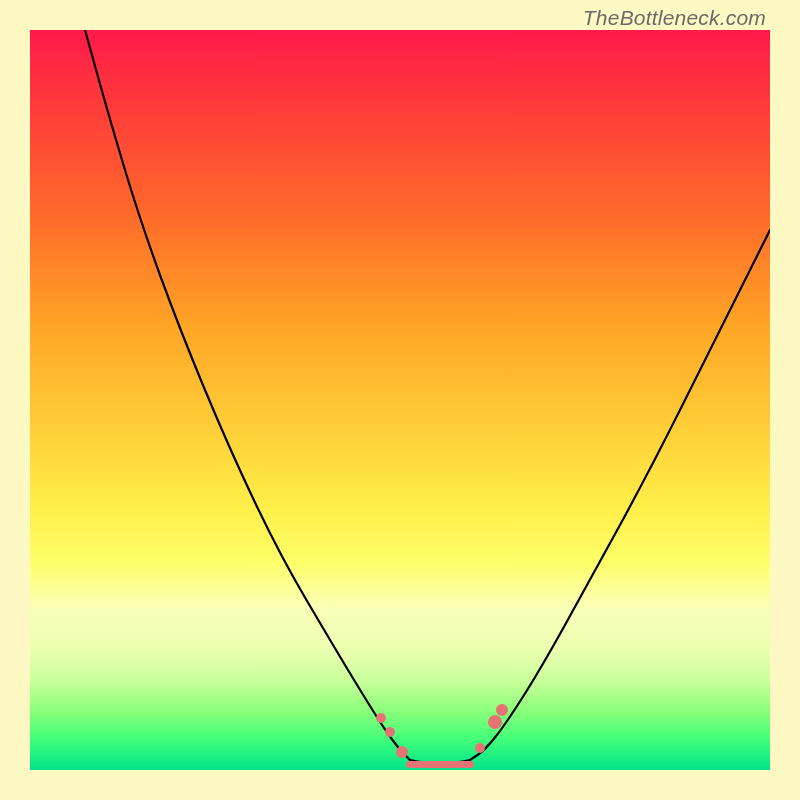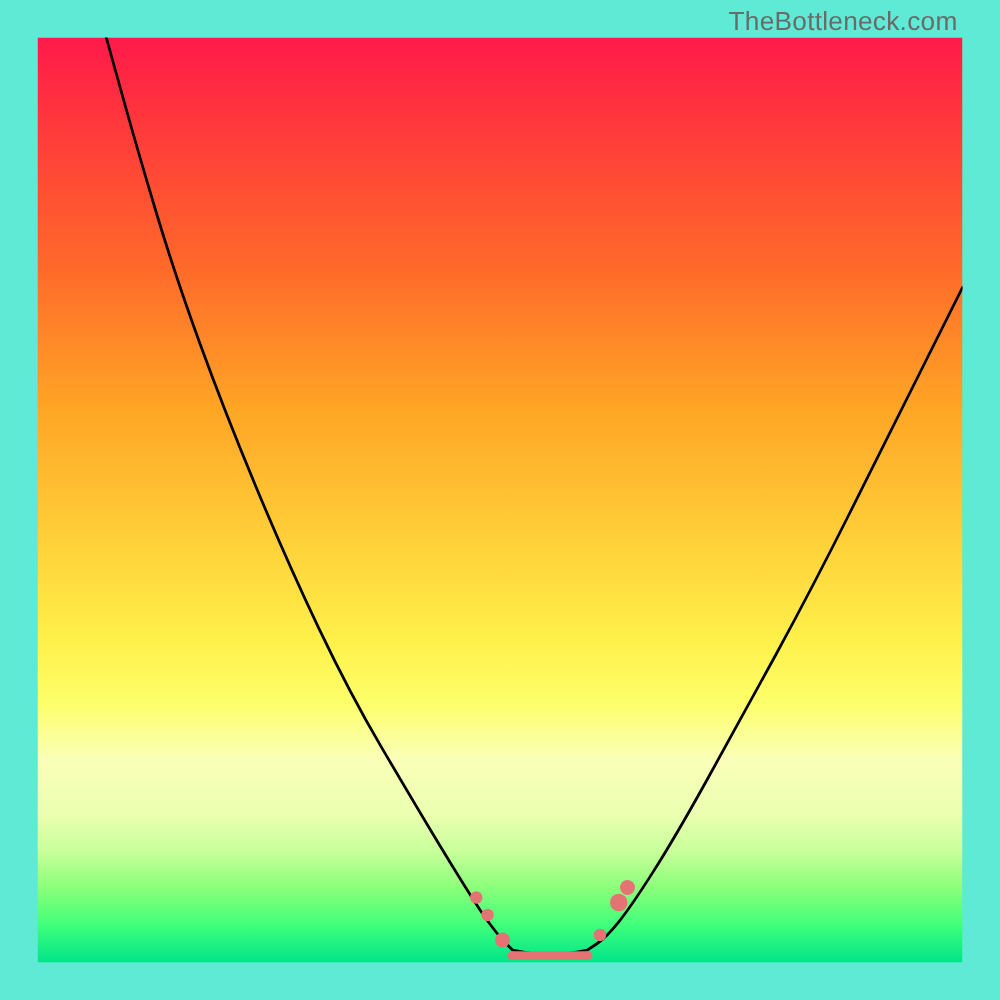--- a/index.html
+++ b/index.html
@@ -7,21 +7,22 @@
     padding: 0;
     width: 800px;
     height: 800px;
     overflow: hidden;
     background: #000;
     font-family: Arial, Helvetica, sans-serif;
   }
   .frame {
     position: absolute;
     inset: 0;
-    background: #5eead4;
+    background: #fef9c3;
+    font-style: italic;
   }
   .plot-area {
     position: absolute;
     left: 30px;
     top: 30px;
     width: 740px;
     height: 740px;
     overflow: hidden;
   }
   

